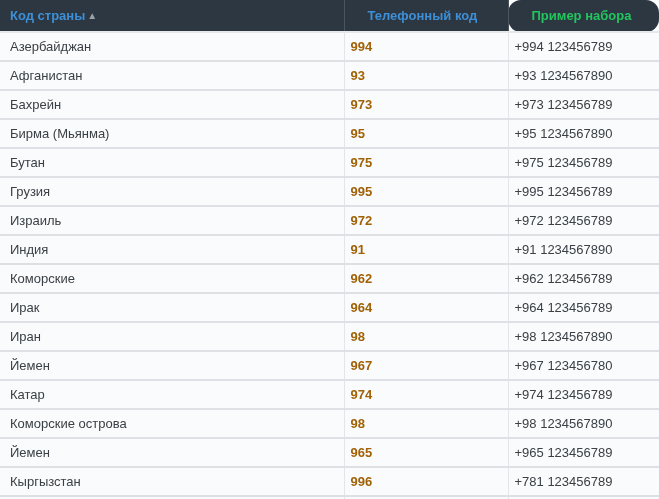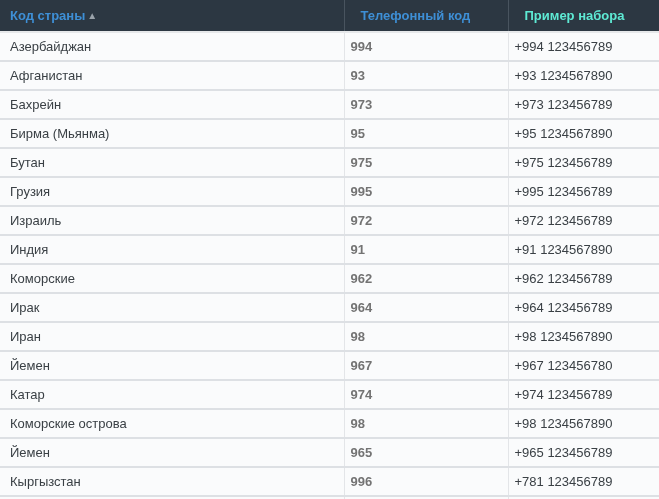--- a/index.html
+++ b/index.html
@@ -28,23 +28,23 @@
     height: 31px;
     padding: 0 10px;
     font-size: 13px;
     font-weight: 700;
     text-align: left;
     vertical-align: middle;
     white-space: nowrap;
     overflow: hidden;
     border-bottom: 2px solid #e6e8ea;
   }
-  thead th + th { border-left: 1px solid #49545f; padding-left: 16px; }
+  thead th + th { border-left: 1px solid #49545f; padding-left: 23px; }
   th.hdr-blue  { color: #3e8fd6; cursor: pointer; }
-  th.hdr-white { color: #5eead4; }
+  th.hdr-white { color: #22c55e; border-radius: 13px; }
   .sort-arrow {
     color: #9aa2aa;
     font-size: 10px;
     margin-left: 2px;
     position: relative;
     top: -1px;
   }
 
   tbody td {
     background: #fafbfc;
@@ -52,21 +52,21 @@
     padding: 0 10px;
     font-size: 13px;
     color: #3a4045;
     vertical-align: middle;
     white-space: nowrap;
     overflow: hidden;
     border-bottom: 2px solid #dde0e4;
     margin-left: 24px;
   }
   tbody td + td { border-left: 1px solid #e3e5e8; padding-left: 6px; }
-  tbody td.code-cell { font-weight: 700; color: #737373; }
+  tbody td.code-cell { font-weight: 700; color: #a16207; }
   tbody tr.clipped-row td { border-bottom: none; background: #fafbfc; height: 27px; }
 </style>
 </head>
 <body>
 
 <div class="page">
   <table class="codes-table">
     <colgroup>
       <col class="c1">
         <col class="c2">

